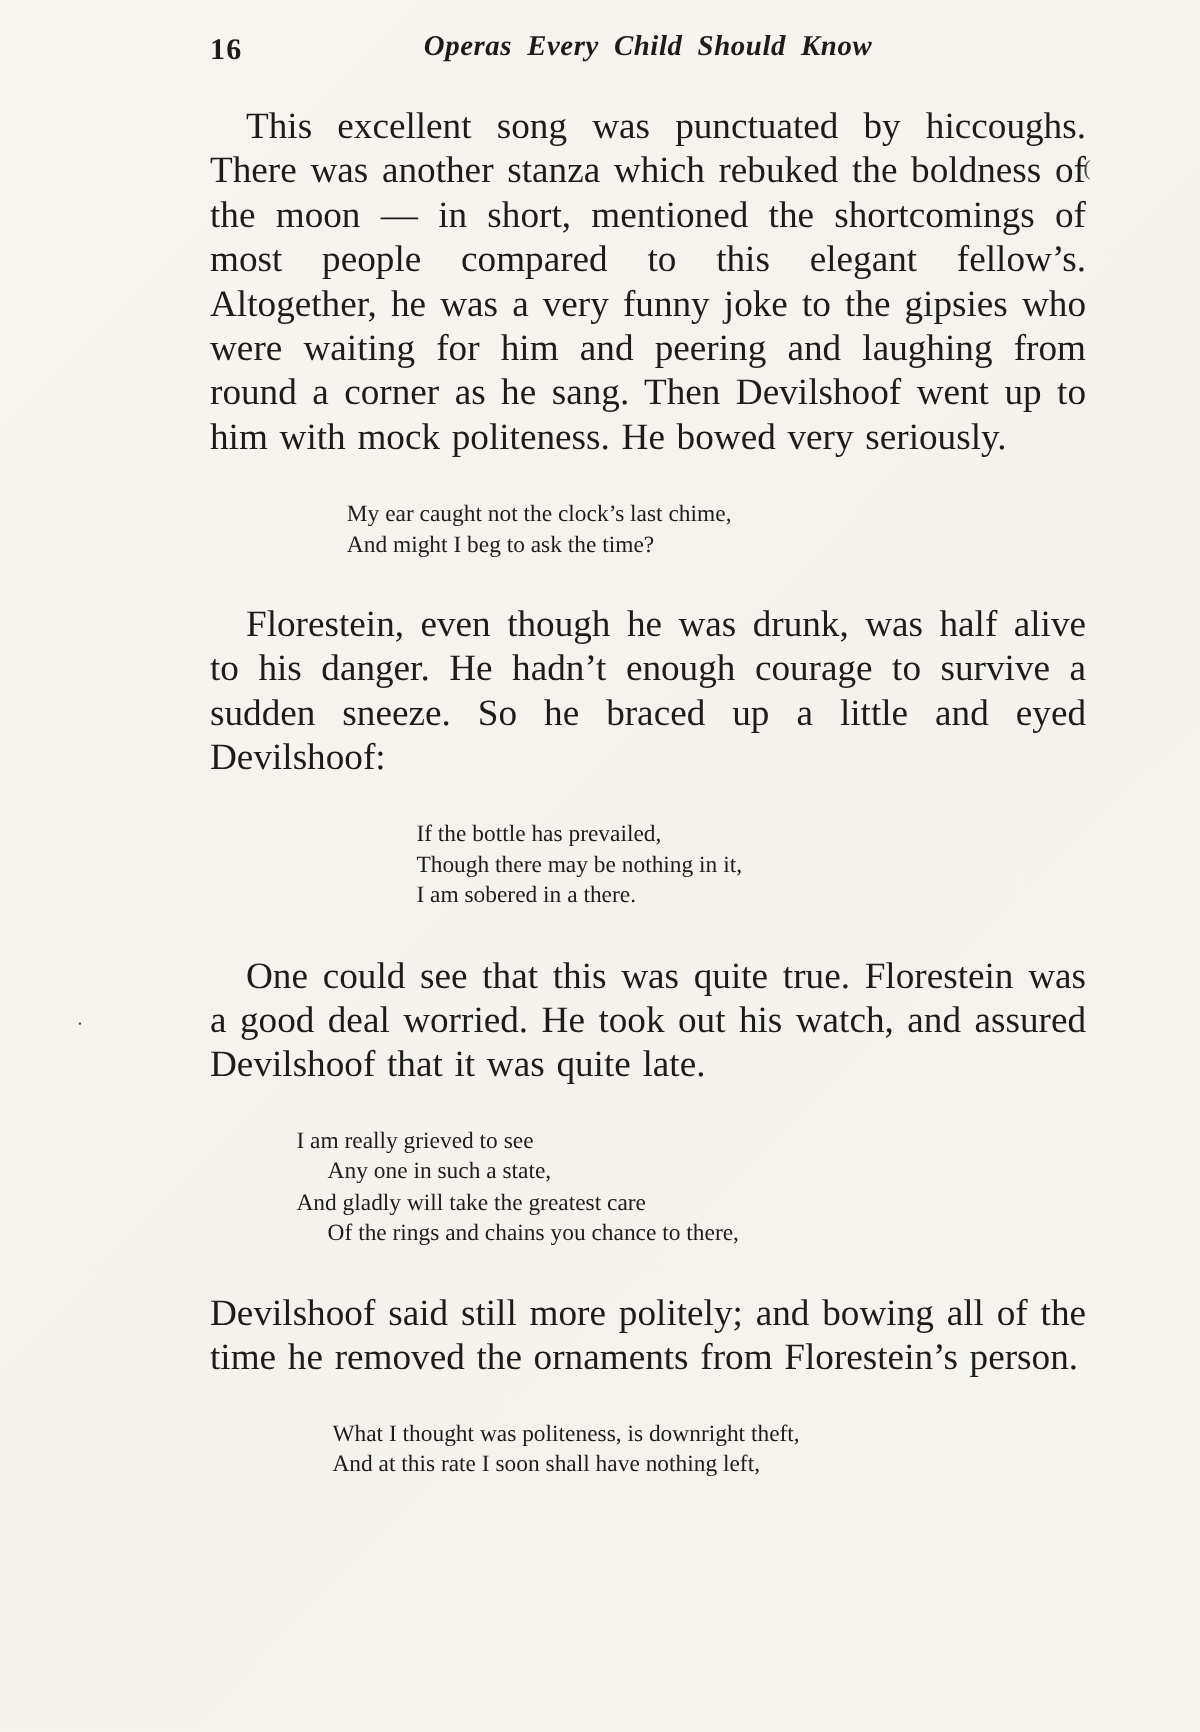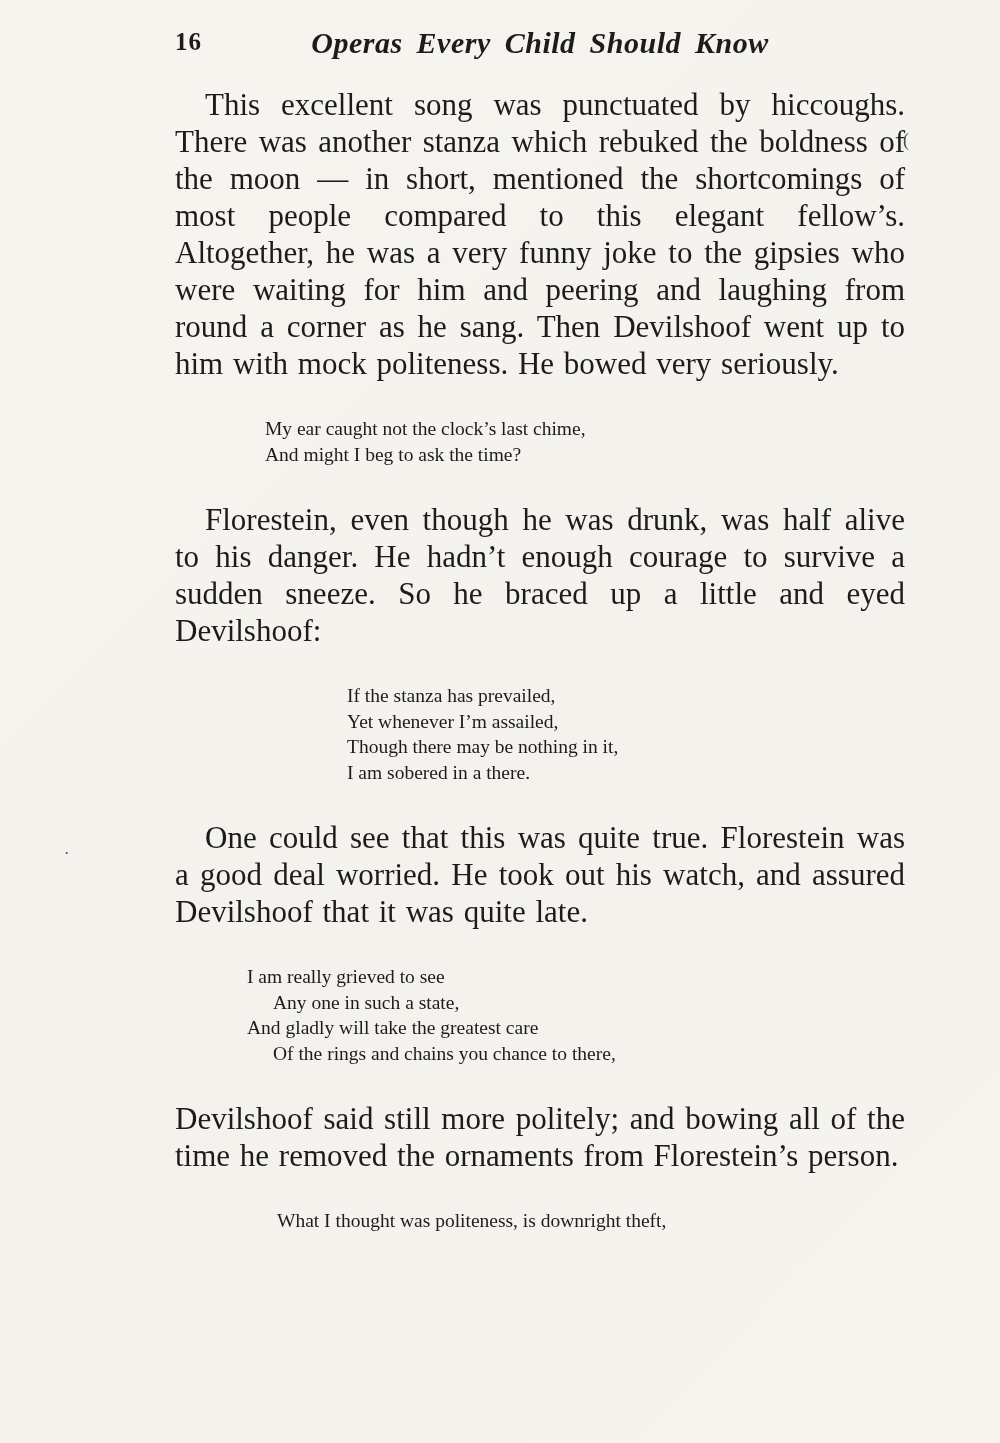--- a/index.html
+++ b/index.html
@@ -37,21 +37,21 @@
     letter-spacing: 1px;
   }
   .running-title {
     position: absolute;
     left: 0;
     right: 0;
     top: 0;
     text-align: center;
     font-style: italic;
     font-weight: bold;
-    font-size: 30px;
+    font-size: 24px;
     word-spacing: 6px;
     letter-spacing: 0.5px;
   }
   p.body-para {
     font-size: 31px;
     line-height: 37px;
     text-align: justify;
     margin: 0 0 0 0;
     word-spacing: 2px;
   }
@@ -59,21 +59,21 @@
   p.spaced-before { }
   .verse {
     font-size: 19.5px;
     line-height: 25.5px;
     font-weight: 500;
     margin-top: 34px;
     margin-bottom: 34px;
   }
   .verse .vline { white-space: nowrap; }
   .verse .vline.hang { padding-left: 26px; }
-  .verse.v1 { margin-left: 90px; }
+  .verse.v1 { margin-left: 114px; }
   .verse.v2 { margin-left: 172px; }
   .verse.v3 { margin-left: 72px; }
   .verse.v4 { margin-left: 102px; }
   .artifact {
     position: absolute;
     color: #4a4a48;
     font-size: 18px;
   }
   .artifact.paren { left: 903px; top: 130px; }
   .artifact.dot  { left: 64px;  top: 845px; font-size: 16px; }
@@ -96,35 +96,35 @@
     <p class="body-para indent">This excellent song was punctuated by hiccoughs. There was another stanza which rebuked the boldness of the moon — in short, mentioned the shortcomings of most people compared to this elegant fellow’s.  Altogether, he was a very funny joke to the gipsies who were waiting for him and peering and laughing from round a corner as he sang.   Then Devilshoof went up to him with mock politeness.   He bowed very seriously.</p>
 
     <div class="verse v1">
       <div class="vline">My ear caught not the clock’s last chime,</div>
       <div class="vline">And might I beg to ask the time?</div>
     </div>
 
     <p class="body-para indent">Florestein, even though he was drunk, was half alive to his danger.  He hadn’t enough courage to survive a sudden sneeze.  So he braced up a little and eyed Devilshoof:</p>
 
     <div class="verse v2">
-      <div class="vline">If the stanza has prevailed,</div>
-      <div class="vline">Yet whenever I’m assailed,</div>
+      <div class="vline">If the bottle has prevailed,</div>
       <div class="vline">Though there may be nothing in it,</div>
       <div class="vline">I am sobered in a there.</div>
     </div>
 
     <p class="body-para indent">One could see that this was quite true.  Florestein was a good deal worried.  He took out his watch, and assured Devilshoof that it was quite late.</p>
 
     <div class="verse v3">
       <div class="vline">I am really grieved to see</div>
       <div class="vline hang">Any one in such a state,</div>
       <div class="vline">And gladly will take the greatest care</div>
       <div class="vline hang">Of the rings and chains you chance to there,</div>
     </div>
 
     <p class="body-para spaced-before">Devilshoof said still more politely; and bowing all of the time he removed the ornaments from Florestein’s person.</p>
 
     <div class="verse v4">
       <div class="vline">What I thought was politeness, is downright theft,</div>
+      <div class="vline">And at this rate I soon shall have nothing left,</div>
     </div>
 
   </div>
 </div>
 
 </body></html>

